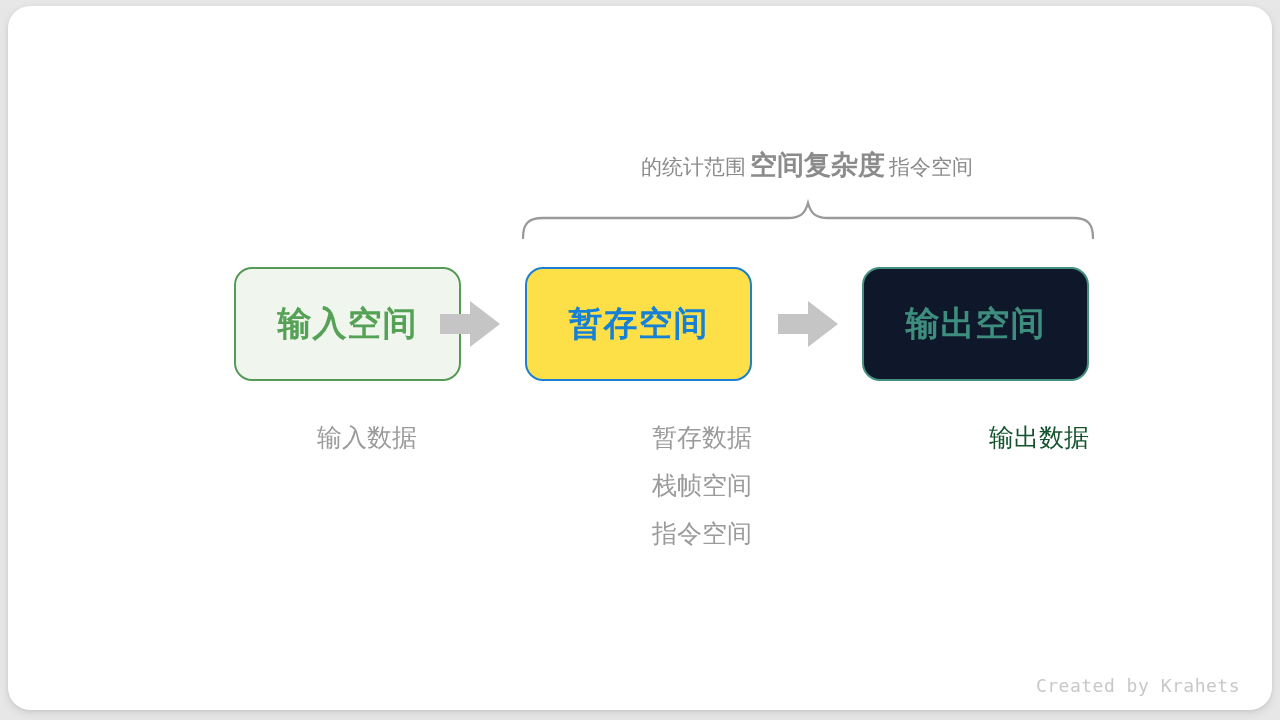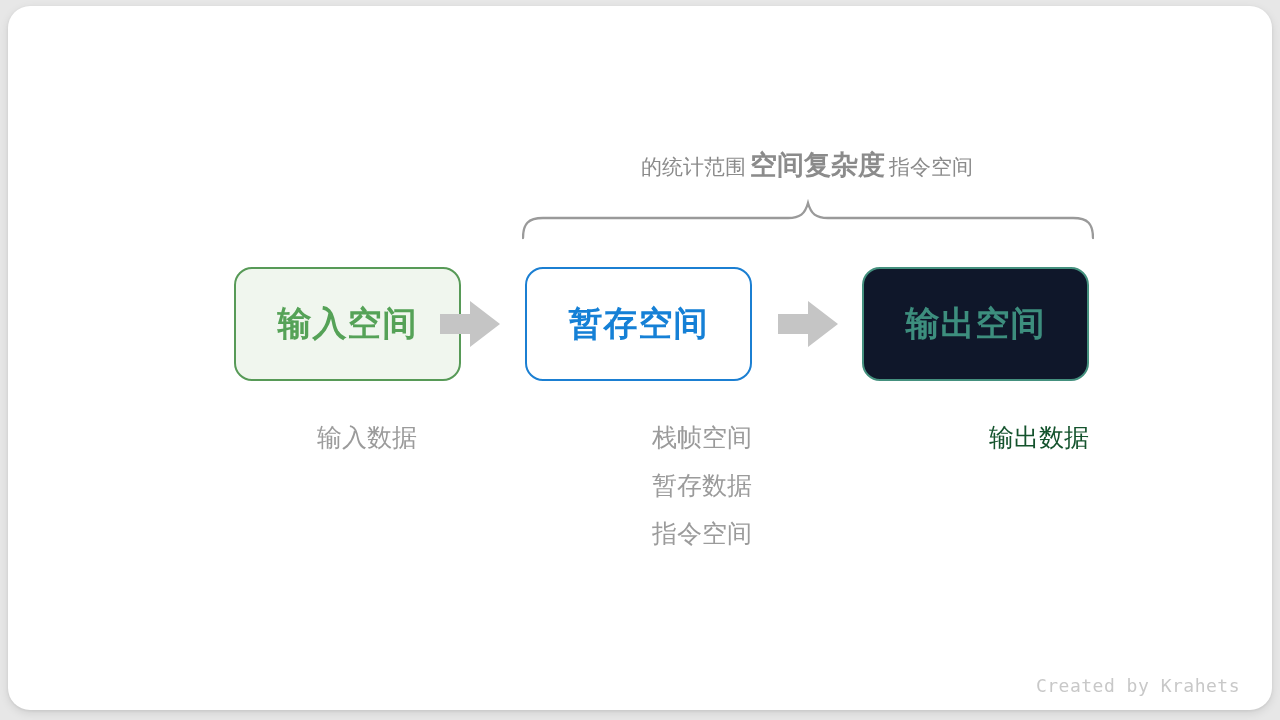--- a/index.html
+++ b/index.html
@@ -51,39 +51,39 @@
 </div>
 
 <svg class="brace" width="572" height="46" viewBox="0 0 572 46" aria-hidden="true">
   <path d="M1,40 C1,26 6,20 21,20 L266,20 C278,20 283,16 286,5
            C289,16 294,20 306,20 L551,20 C566,20 571,26 571,40" fill="none" stroke="#9a9a9a" stroke-width="2.3" stroke-linecap="round"></path>
 </svg>
 
 <div class="box box-0" style="border-color: rgb(87, 154, 87); background-color: rgb(240, 246, 238); color: rgb(85, 162, 87);">
   <span>输入空间</span>
 </div>
-<div class="box box-1" style="border-color: rgb(27, 127, 210); background-color: #ffffff; color: rgb(21, 128, 214);">
+<div class="box box-1" style="border-color: rgb(27, 127, 210); background-color: #fde047; color: rgb(21, 128, 214);">
   <span>暂存空间</span>
 </div>
 <div class="box box-2" style="border-color: rgb(68, 144, 126); background-color: #0f172a; color: rgb(61, 142, 126);">
   <span>输出空间</span>
 </div>
 
 <svg class="arrow arrow-0" viewBox="0 0 60 46" aria-hidden="true">
   <polygon points="0,13 30,13 30,0 60,23 30,46 30,33 0,33" fill="#c5c5c5"></polygon>
 </svg>
 <svg class="arrow arrow-1" viewBox="0 0 60 46" aria-hidden="true">
   <polygon points="0,13 30,13 30,0 60,23 30,46 30,33 0,33" fill="#c5c5c5"></polygon>
 </svg>
 
 <div class="caption caption-0" style="color: rgb(155, 155, 155);">
   <div>输入数据</div>
 </div>
 <div class="caption caption-1" style="color: rgb(155, 155, 155);">
+  <div>暂存数据</div>
   <div>栈帧空间</div>
-  <div>暂存数据</div>
   <div>指令空间</div>
 </div>
 <div class="caption caption-2" style="color: #14532d;">
   <div>输出数据</div>
 </div>
 
 <div class="credit" style="color: rgb(200, 200, 200);">Created by Krahets</div>
 
 </body></html>

